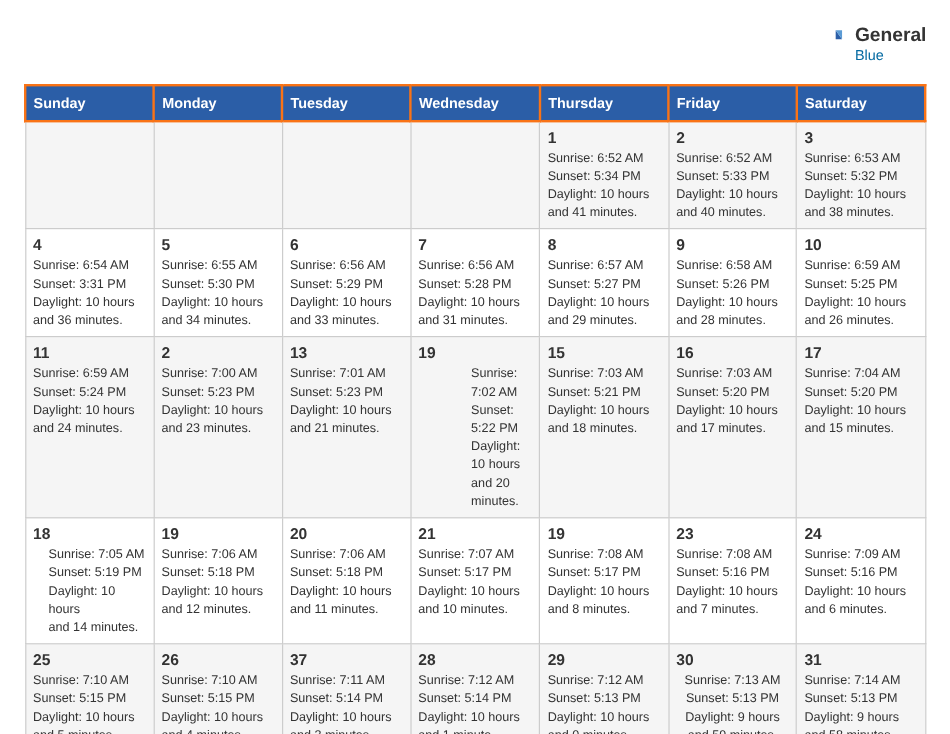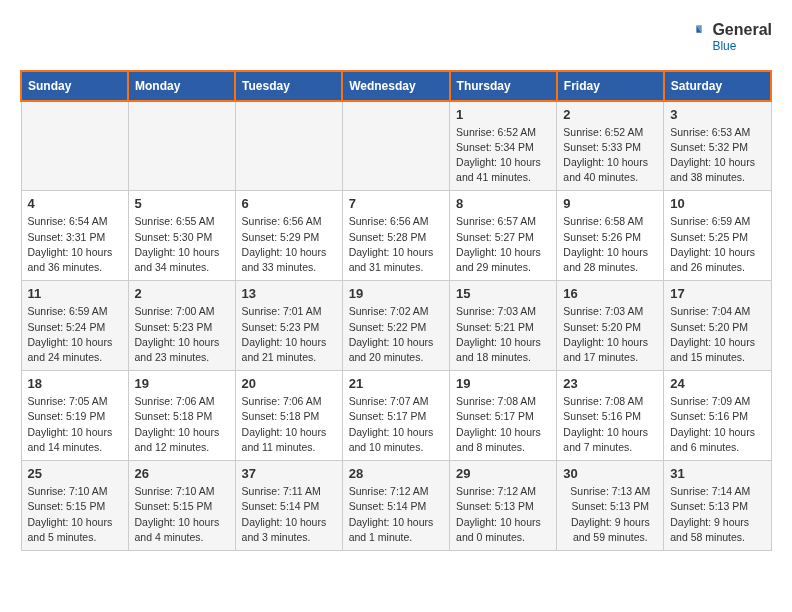--- a/index.html
+++ b/index.html
@@ -202,21 +202,21 @@
         </td>
         <td>
           <span class="day-num">13</span>
           <div class="day-info" style="white-space: pre-line;">Sunrise: 7:01 AM
 Sunset: 5:23 PM
 Daylight: 10 hours
 and 21 minutes.</div>
         </td>
         <td>
           <span class="day-num">19</span>
-          <div class="day-info" style="white-space: pre-line;">Sunrise: 7:02 AM
+          <div class="day-info" style="white-space: pre-line; margin-left: 44px;">Sunrise: 7:02 AM
 Sunset: 5:22 PM
 Daylight: 10 hours
 and 20 minutes.</div>
         </td>
         <td>
           <span class="day-num">15</span>
           <div class="day-info" style="white-space: pre-line;">Sunrise: 7:03 AM
 Sunset: 5:21 PM
 Daylight: 10 hours
 and 18 minutes.</div>
@@ -232,21 +232,21 @@
           <span class="day-num">17</span>
           <div class="day-info" style="white-space: pre-line;">Sunrise: 7:04 AM
 Sunset: 5:20 PM
 Daylight: 10 hours
 and 15 minutes.</div>
         </td>
       </tr>
       <tr>
         <td>
           <span class="day-num">18</span>
-          <div class="day-info" style="white-space: pre-line;">Sunrise: 7:05 AM
+          <div class="day-info" style="white-space: pre-line; margin-left: 13px;">Sunrise: 7:05 AM
 Sunset: 5:19 PM
 Daylight: 10 hours
 and 14 minutes.</div>
         </td>
         <td>
           <span class="day-num">19</span>
           <div class="day-info" style="white-space: pre-line;">Sunrise: 7:06 AM
 Sunset: 5:18 PM
 Daylight: 10 hours
 and 12 minutes.</div>

